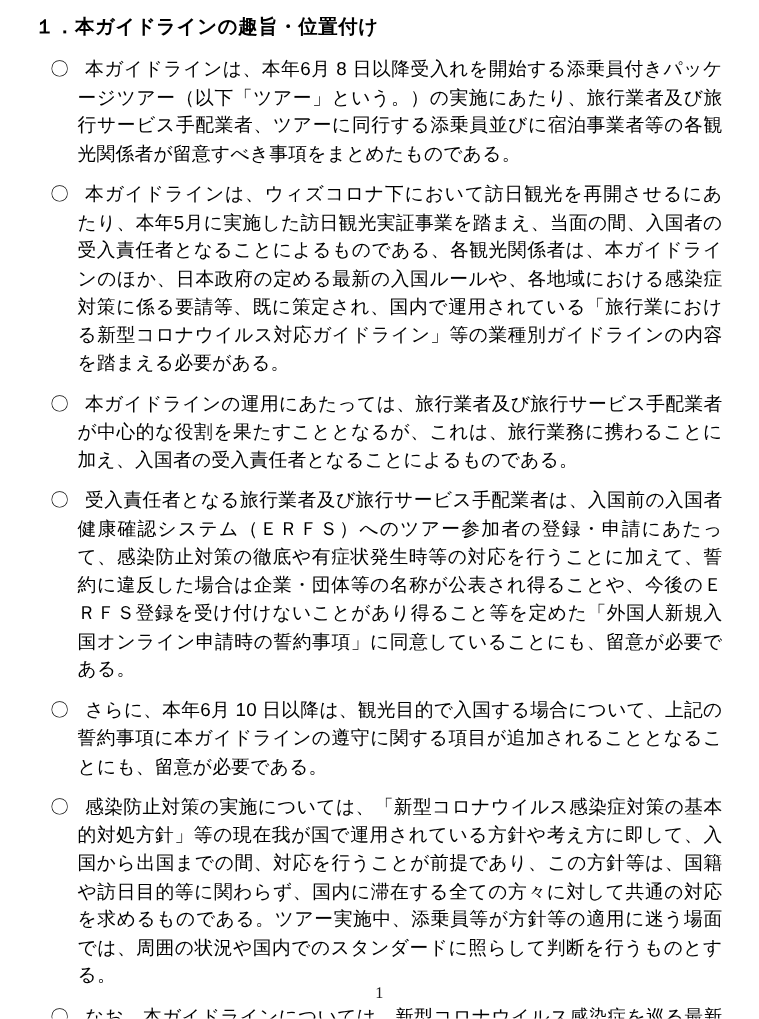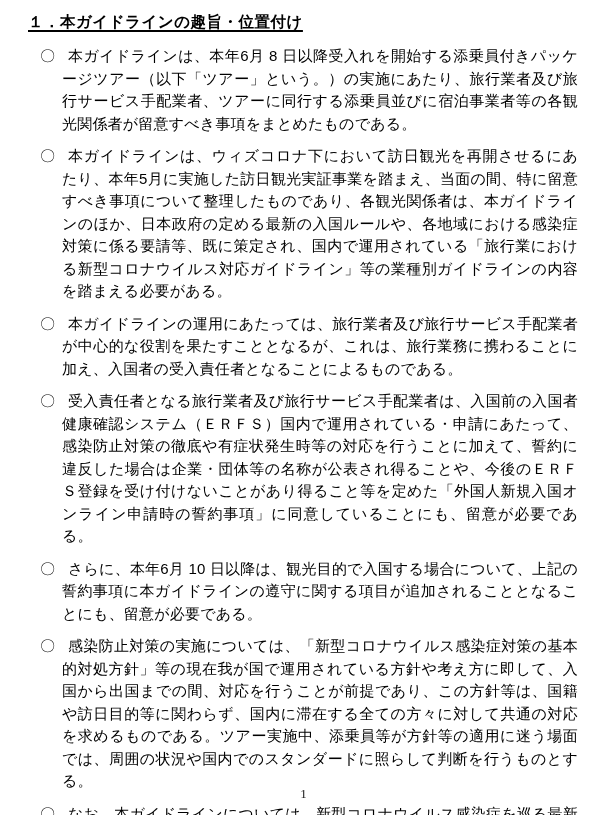--- a/index.html
+++ b/index.html
@@ -16,21 +16,20 @@
     padding: 12px 29px 0 28px;
     font-family: "Liberation Sans", "DejaVu Sans", sans-serif;
     color: #000000;
     overflow: hidden;
   }
   .doc-title {
     margin: 0 0 13px 0;
     font-size: 15.5px;
     font-weight: bold;
     line-height: 20px;
-    text-decoration: underline;
     text-decoration-thickness: 1.5px;
     text-underline-offset: 3px;
     letter-spacing: 0.5px;
     color: #000000;
   }
   .para-list {
     margin-left: 12px;
   }
   .para {
     position: relative;
@@ -69,31 +68,31 @@
   <h1 class="doc-title">１．本ガイドラインの趣旨・位置付け</h1>
 
   <div class="para-list" id="para-list">
     <p class="para">
       <span class="bullet">〇</span>
       <span class="para-text">本ガイドラインは、本年6月 8 日以降受入れを開始する添乗員付きパッケージツアー（以下「ツアー」という。）の実施にあたり、旅行業者及び旅行サービス手配業者、ツアーに同行する添乗員並びに宿泊事業者等の各観光関係者が留意すべき事項をまとめたものである。</span>
     </p>
 
     <p class="para">
       <span class="bullet">〇</span>
-      <span class="para-text">本ガイドラインは、ウィズコロナ下において訪日観光を再開させるにあたり、本年5月に実施した訪日観光実証事業を踏まえ、当面の間、特に留意すべき事項について整理したものであり、各観光関係者は、本ガイドラインのほか、日本政府の定める最新の入国ルールや、各地域における感染症対策に係る要請等、既に策定され、国内で運用されている「旅行業における新型コロナウイルス対応ガイドライン」等の業種別ガイドラインの内容を踏まえる必要がある。</span>
+      <span class="para-text">本ガイドラインは、ウィズコロナ下において訪日観光を再開させるにあたり、本年5月に実施した訪日観光実証事業を踏まえ、当面の間、入国者の受入責任者となることによるものである、各観光関係者は、本ガイドラインのほか、日本政府の定める最新の入国ルールや、各地域における感染症対策に係る要請等、既に策定され、国内で運用されている「旅行業における新型コロナウイルス対応ガイドライン」等の業種別ガイドラインの内容を踏まえる必要がある。</span>
     </p>
 
     <p class="para">
       <span class="bullet">〇</span>
       <span class="para-text">本ガイドラインの運用にあたっては、旅行業者及び旅行サービス手配業者が中心的な役割を果たすこととなるが、これは、旅行業務に携わることに加え、入国者の受入責任者となることによるものである。</span>
     </p>
 
     <p class="para">
       <span class="bullet">〇</span>
-      <span class="para-text">受入責任者となる旅行業者及び旅行サービス手配業者は、入国前の入国者健康確認システム（ＥＲＦＳ）国内で運用されている・申請にあたって、感染防止対策の徹底や有症状発生時等の対応を行うことに加えて、誓約に違反した場合は企業・団体等の名称が公表され得ることや、今後のＥＲＦＳ登録を受け付けないことがあり得ること等を定めた「外国人新規入国オンライン申請時の誓約事項」に同意していることにも、留意が必要である。</span>
+      <span class="para-text">受入責任者となる旅行業者及び旅行サービス手配業者は、入国前の入国者健康確認システム（ＥＲＦＳ）へのツアー参加者の登録・申請にあたって、感染防止対策の徹底や有症状発生時等の対応を行うことに加えて、誓約に違反した場合は企業・団体等の名称が公表され得ることや、今後のＥＲＦＳ登録を受け付けないことがあり得ること等を定めた「外国人新規入国オンライン申請時の誓約事項」に同意していることにも、留意が必要である。</span>
     </p>
 
     <p class="para">
       <span class="bullet">〇</span>
       <span class="para-text">さらに、本年6月 10 日以降は、観光目的で入国する場合について、上記の誓約事項に本ガイドラインの遵守に関する項目が追加されることとなることにも、留意が必要である。</span>
     </p>
 
     <p class="para">
       <span class="bullet">〇</span>
       <span class="para-text">感染防止対策の実施については、「新型コロナウイルス感染症対策の基本的対処方針」等の現在我が国で運用されている方針や考え方に即して、入国から出国までの間、対応を行うことが前提であり、この方針等は、国籍や訪日目的等に関わらず、国内に滞在する全ての方々に対して共通の対応を求めるものである。ツアー実施中、添乗員等が方針等の適用に迷う場面では、周囲の状況や国内でのスタンダードに照らして判断を行うものとする。</span>

